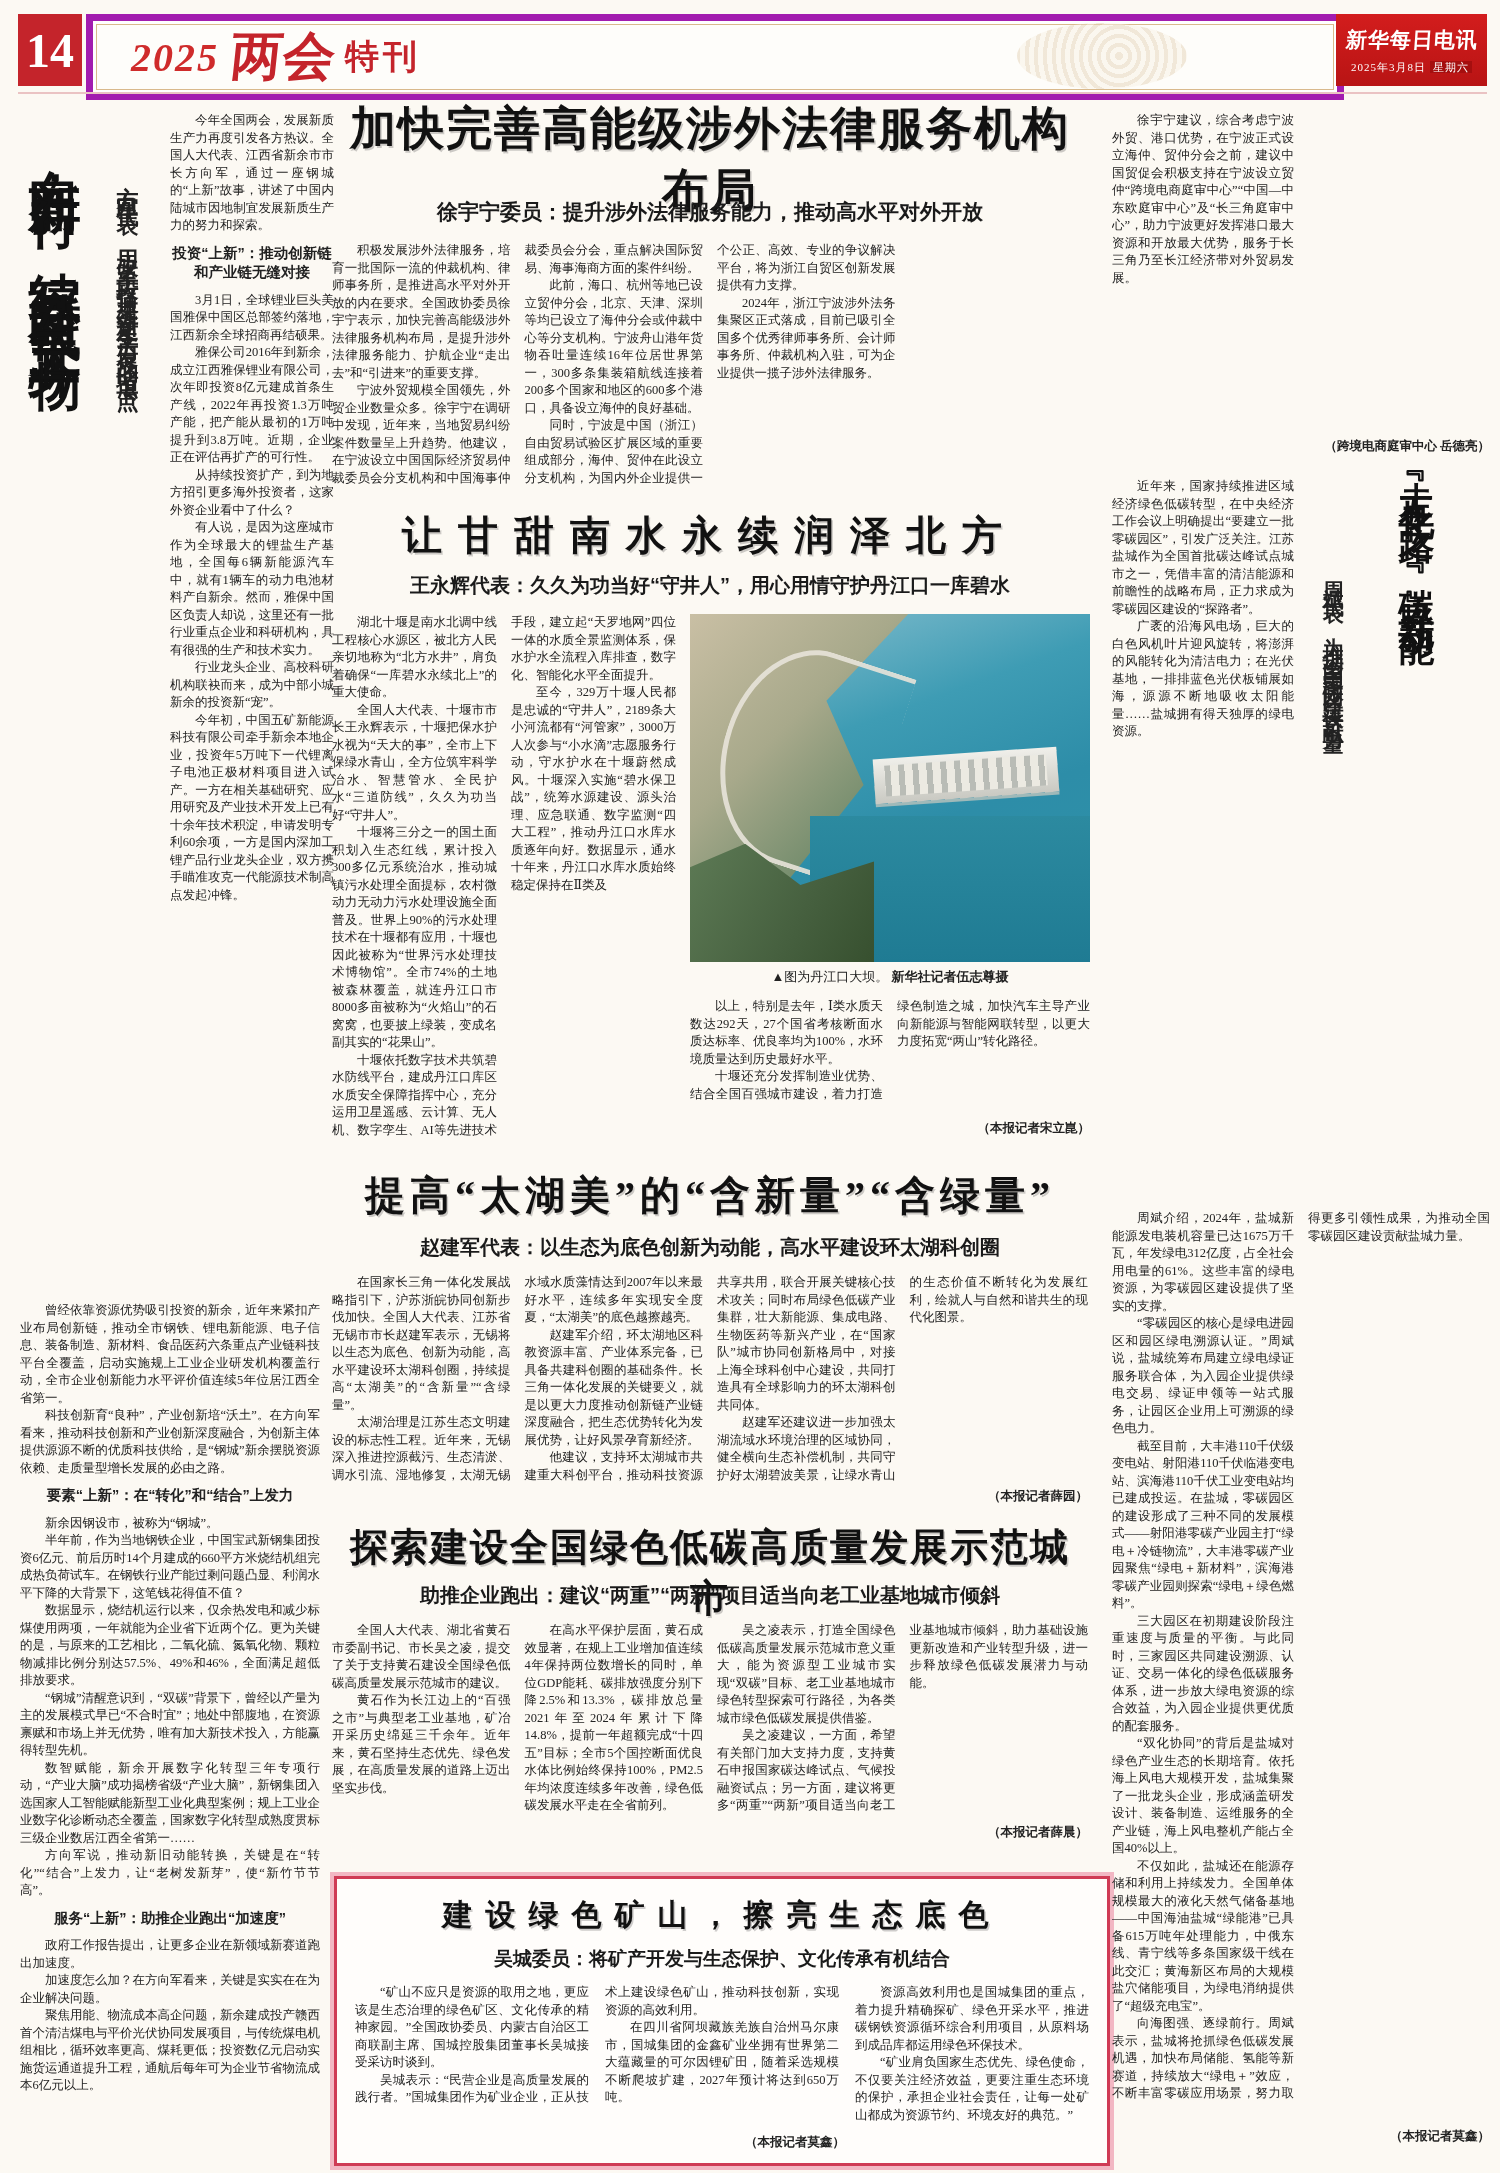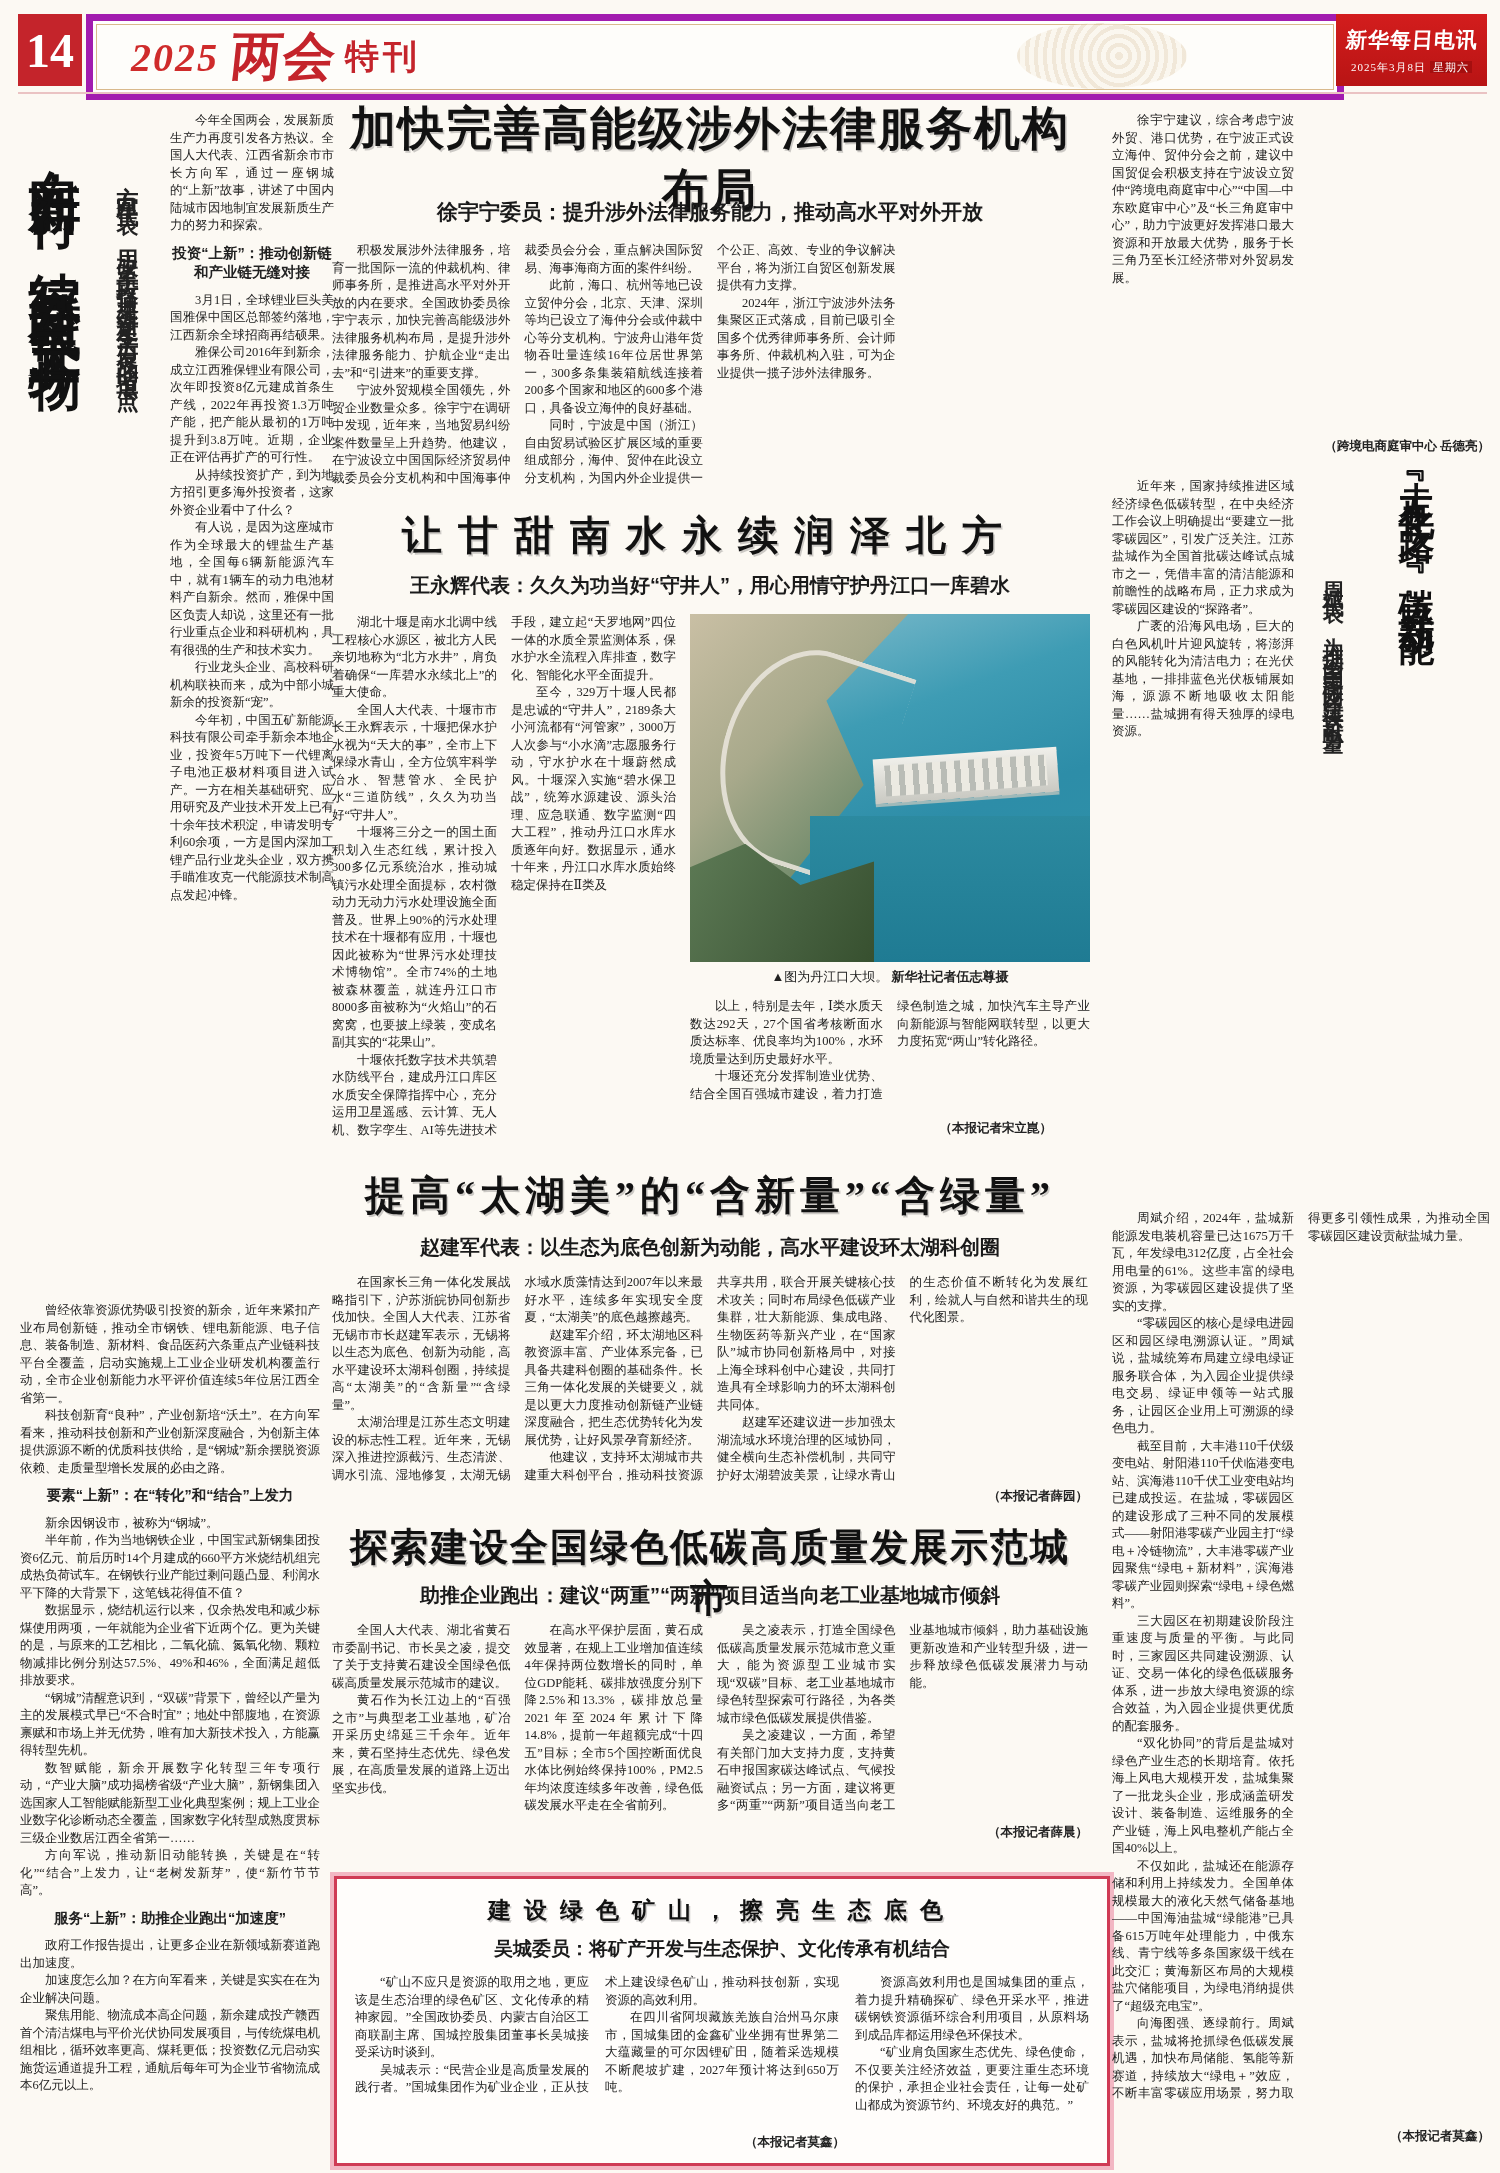--- a/index.html
+++ b/index.html
@@ -145,21 +145,21 @@
     <div class="hill"></div>
   </div>
   <div class="abs caption" style="left:690px;top:968px;width:400px;">
     <span>▲图为丹江口大坝。</span>
     <b>新华社记者伍志尊摄</b>
   </div>
   <div class="abs coltext" style="left:690px;top:998px;width:400px;height:118px;column-count:2;column-gap:14px;">
       <p class="para">以上，特别是去年，Ⅰ类水质天数达292天，27个国省考核断面水质达标率、优良率均为100%，水环境质量达到历史最好水平。</p>
       <p class="para">十堰还充分发挥制造业优势、结合全国百强城市建设，着力打造绿色制造之城，加快汽车主导产业向新能源与智能网联转型，以更大力度拓宽“两山”转化路径。</p>
     </div>
-  <div class="abs byline" style="left:652px;top:1120px;width:400px;">（本报记者宋立崑）</div>
+  <div class="abs byline" style="left:690px;top:1120px;width:400px;">（本报记者宋立崑）</div>
 
   <div class="abs h-main" style="left:332px;top:1168px;width:756px;font-size:40px;letter-spacing:5px;">提高“太湖美”的“含新量”“含绿量”</div>
   <div class="abs h-sub" style="left:332px;top:1234px;width:756px;font-size:20px;">赵建军代表：以生态为底色创新为动能，高水平建设环太湖科创圈</div>
   <div class="abs coltext" style="left:332px;top:1274px;width:756px;height:212px;column-count:4;column-gap:14px;">
       <p class="para">在国家长三角一体化发展战略指引下，沪苏浙皖协同创新步伐加快。全国人大代表、江苏省无锡市市长赵建军表示，无锡将以生态为底色、创新为动能，高水平建设环太湖科创圈，持续提高“太湖美”的“含新量”“含绿量”。</p>
       <p class="para">太湖治理是江苏生态文明建设的标志性工程。近年来，无锡深入推进控源截污、生态清淤、调水引流、湿地修复，太湖无锡水域水质藻情达到2007年以来最好水平，连续多年实现安全度夏，“太湖美”的底色越擦越亮。</p>
       <p class="para">赵建军介绍，环太湖地区科教资源丰富、产业体系完备，已具备共建科创圈的基础条件。长三角一体化发展的关键要义，就是以更大力度推动创新链产业链深度融合，把生态优势转化为发展优势，让好风景孕育新经济。</p>
       <p class="para">他建议，支持环太湖城市共建重大科创平台，推动科技资源共享共用，联合开展关键核心技术攻关；同时布局绿色低碳产业集群，壮大新能源、集成电路、生物医药等新兴产业，在“国家队”城市协同创新格局中，对接上海全球科创中心建设，共同打造具有全球影响力的环太湖科创共同体。</p>
       <p class="para">赵建军还建议进一步加强太湖流域水环境治理的区域协同，健全横向生态补偿机制，共同守护好太湖碧波美景，让绿水青山的生态价值不断转化为发展红利，绘就人与自然和谐共生的现代化图景。</p>
     </div>
@@ -170,21 +170,21 @@
   <div class="abs coltext" style="left:332px;top:1622px;width:756px;height:200px;column-count:4;column-gap:14px;">
       <p class="para">全国人大代表、湖北省黄石市委副书记、市长吴之凌，提交了关于支持黄石建设全国绿色低碳高质量发展示范城市的建议。</p>
       <p class="para">黄石作为长江边上的“百强之市”与典型老工业基地，矿冶开采历史绵延三千余年。近年来，黄石坚持生态优先、绿色发展，在高质量发展的道路上迈出坚实步伐。</p>
       <p class="para">在高水平保护层面，黄石成效显著，在规上工业增加值连续4年保持两位数增长的同时，单位GDP能耗、碳排放强度分别下降2.5%和13.3%，碳排放总量2021年至2024年累计下降14.8%，提前一年超额完成“十四五”目标；全市5个国控断面优良水体比例始终保持100%，PM2.5年均浓度连续多年改善，绿色低碳发展水平走在全省前列。</p>
       <p class="para">吴之凌表示，打造全国绿色低碳高质量发展示范城市意义重大，能为资源型工业城市实现“双碳”目标、老工业基地城市绿色转型探索可行路径，为各类城市绿色低碳发展提供借鉴。</p>
       <p class="para">吴之凌建议，一方面，希望有关部门加大支持力度，支持黄石申报国家碳达峰试点、气候投融资试点；另一方面，建议将更多“两重”“两新”项目适当向老工业基地城市倾斜，助力基础设施更新改造和产业转型升级，进一步释放绿色低碳发展潜力与动能。</p>
     </div>
   <div class="abs byline" style="left:930px;top:1824px;width:158px;">（本报记者薛晨）</div>
 
   <div class="abs redbox" style="left:334px;top:1876px;width:770px;height:284px;">
-    <div class="h-main" style="margin-top:16px;font-size:23px;letter-spacing:13px;">建设绿色矿山，擦亮生态底色</div>
+    <div class="h-main" style="margin-top:16px;font-size:30px;letter-spacing:13px;">建设绿色矿山，擦亮生态底色</div>
     <div class="h-sub" style="margin-top:10px;font-size:19px;">吴城委员：将矿产开发与生态保护、文化传承有机结合</div>
     <div class="coltext" style="margin:12px 18px 0;height:148px;column-count:3;column-gap:16px;">
         <p class="para">“矿山不应只是资源的取用之地，更应该是生态治理的绿色矿区、文化传承的精神家园。”全国政协委员、内蒙古自治区工商联副主席、国城控股集团董事长吴城接受采访时谈到。</p>
         <p class="para">吴城表示：“民营企业是高质量发展的践行者。”国城集团作为矿业企业，正从技术上建设绿色矿山，推动科技创新，实现资源的高效利用。</p>
         <p class="para">在四川省阿坝藏族羌族自治州马尔康市，国城集团的金鑫矿业坐拥有世界第二大蕴藏量的可尔因锂矿田，随着采选规模不断爬坡扩建，2027年预计将达到650万吨。</p>
         <p class="para">资源高效利用也是国城集团的重点，着力提升精确探矿、绿色开采水平，推进碳钢铁资源循环综合利用项目，从原料场到成品库都运用绿色环保技术。</p>
         <p class="para">“矿业肩负国家生态优先、绿色使命，不仅要关注经济效益，更要注重生态环境的保护，承担企业社会责任，让每一处矿山都成为资源节约、环境友好的典范。”</p>
       </div>
     <div class="byline" style="position:absolute;right:262px;bottom:12px;">（本报记者莫鑫）</div>
   </div>

